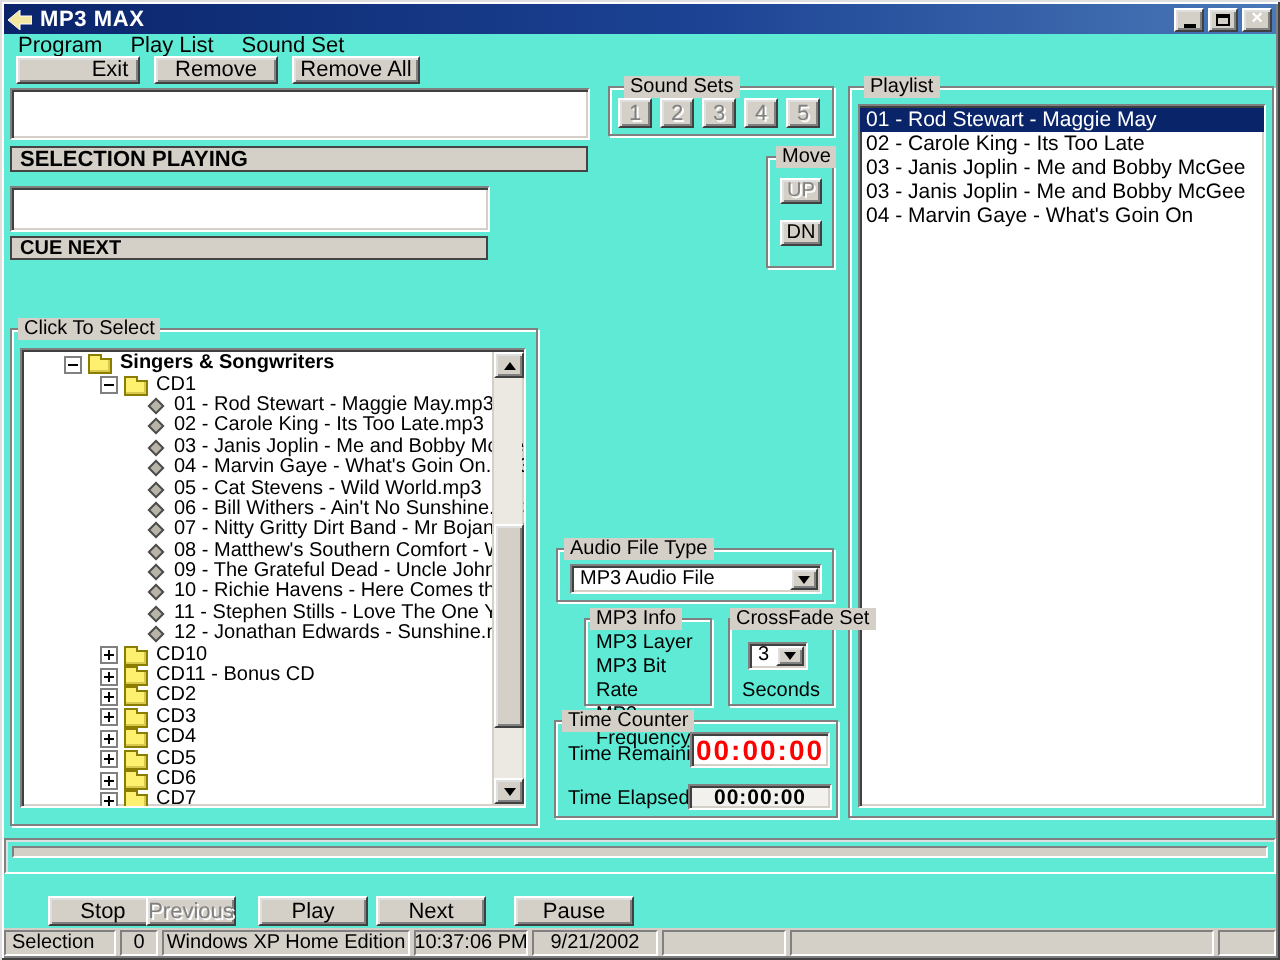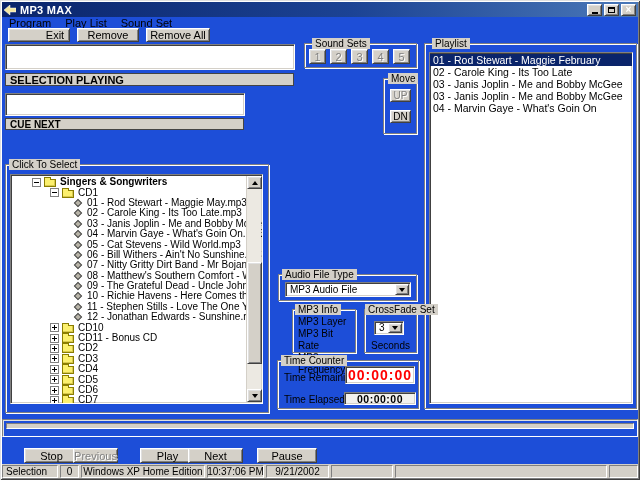--- a/index.html
+++ b/index.html
@@ -3,21 +3,21 @@
 <meta charset="utf-8">
 <style>
   * { margin:0; padding:0; box-sizing:border-box; }
   html,body { width:640px; height:480px; overflow:hidden; }
   body {
     font-family:"Liberation Sans", sans-serif;
     font-size:11px; color:#000;
     background:#d4d0c8;
   }
   .win {
-    position:relative; width:640px; height:480px; background:#1d4ed8;
+    position:relative; width:640px; height:480px; background:#5eead4;
     box-shadow: inset 1px 1px 0 #dfdfdf, inset -1px -1px 0 #404040,
                 inset 2px 2px 0 #fff, inset -2px -2px 0 #808080;
   }
   
   .titlebar {
     position:absolute; left:2px; top:2px; width:636px; height:15px;
     background:linear-gradient(90deg,#0a246a 0%,#1c4394 55%,#4a78b8 100%);
     display:flex; align-items:center; padding:0 2px; color:#fff;
   }
   .title-icon { width:13px; height:11px; margin-right:3px; display:flex; align-items:center; }
@@ -201,21 +201,21 @@
 
   <div class="group" style="left:383px;top:78px;width:34px;height:56px;">
     <span class="legend" style="left:4px;">Move</span>
     <div class="btn disabled" style="left:6px;top:10px;width:21px;height:13px;font-size:10px;">UP</div>
     <div class="btn" style="left:6px;top:31px;width:21px;height:13px;font-size:10px;">DN</div>
   </div>
 
   <div class="group" style="left:424px;top:43px;width:213px;height:366px;">
     <span class="legend">Playlist</span>
     <div class="sunken listbox" style="left:4px;top:8px;width:204px;height:352px;padding-top:1px;">
-      <div class="pl-row selected">01 - Rod Stewart - Maggie February</div>
+      <div class="pl-row selected">01 - Rod Stewart - Maggie May</div>
       <div class="pl-row">02 - Carole King - Its Too Late</div>
       <div class="pl-row">03 - Janis Joplin - Me and Bobby McGee</div>
       <div class="pl-row">03 - Janis Joplin - Me and Bobby McGee</div>
       <div class="pl-row">04 - Marvin Gaye - What's Goin On</div>
     </div>
   </div>
 
   <div class="group" style="left:5px;top:164px;width:264px;height:249px;">
     <span class="legend" style="left:3px;">Click To Select</span>
     <div class="sunken tree" style="left:4px;top:9px;width:253px;height:230px;">
@@ -369,21 +369,21 @@
         <span class="time-black">00:00:00</span>
       </div>
   </div>
 
   <div class="progress-outer">
     <div class="progress-inner"></div>
   </div>
 
   <div class="btn" style="left:24px;top:448px;width:55px;height:15px;">Stop</div>
   <div class="btn disabled" style="left:73px;top:448px;width:45px;height:15px;">Previous</div>
-  <div class="btn" style="left:140px;top:448px;width:55px;height:15px;">Play</div>
+  <div class="btn" style="left:129px;top:448px;width:55px;height:15px;">Play</div>
   <div class="btn" style="left:188px;top:448px;width:55px;height:15px;">Next</div>
   <div class="btn" style="left:257px;top:448px;width:60px;height:15px;">Pause</div>
 
   <div class="statusbar">
     <div class="status-panel left" style="width:56px;">Selection</div>
     <div class="status-panel" style="width:19px;">0</div>
     <div class="status-panel" style="width:124px;">Windows XP Home Edition</div>
     <div class="status-panel" style="width:57px;">10:37:06 PM</div>
     <div class="status-panel" style="width:63px;">9/21/2002</div>
     <div class="status-panel" style="width:62px;"></div>

